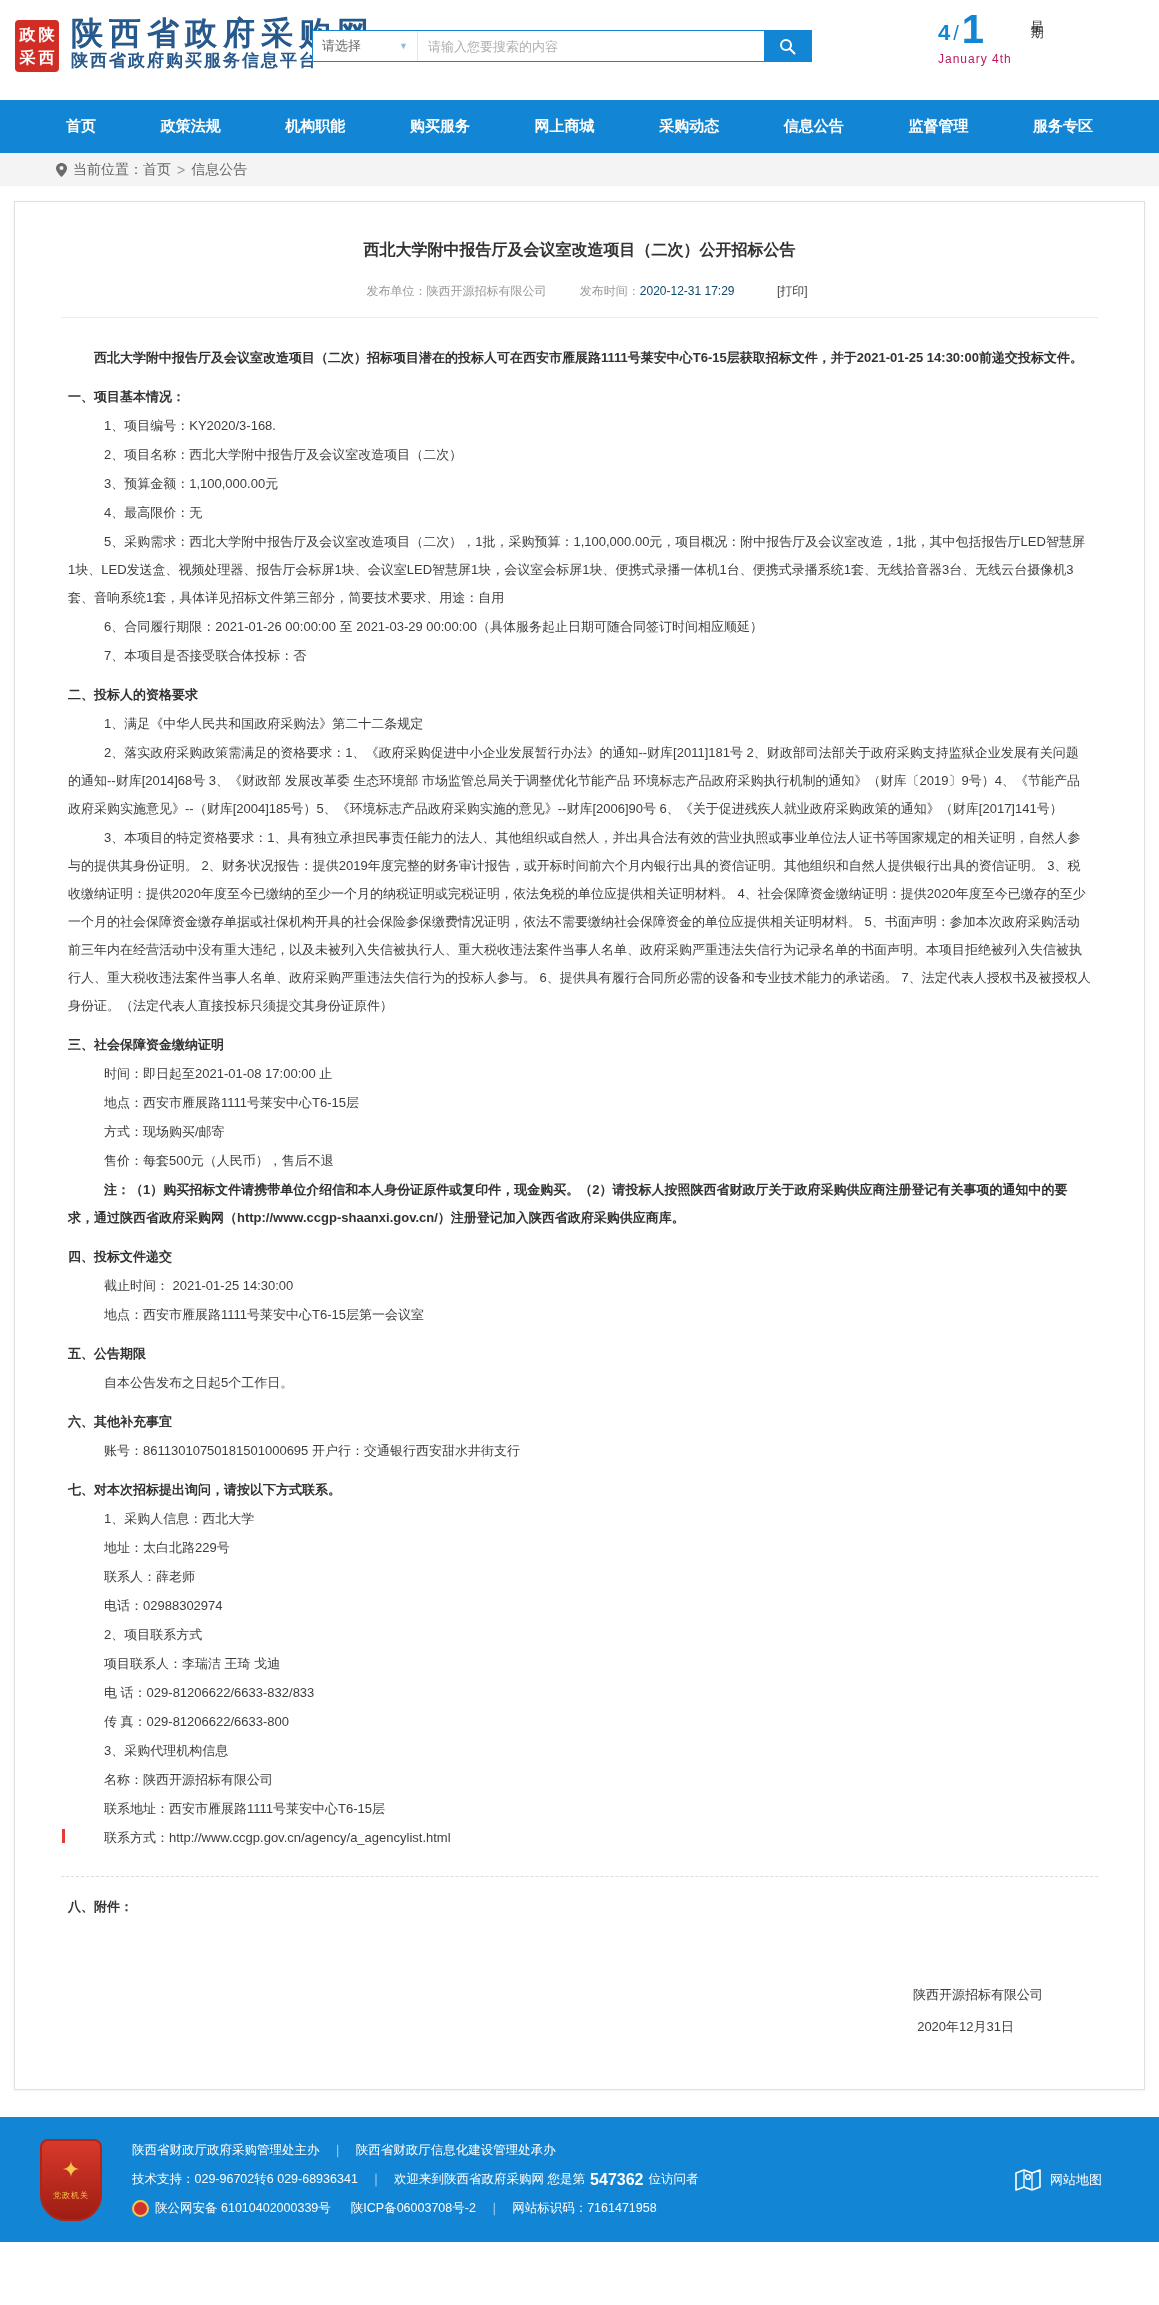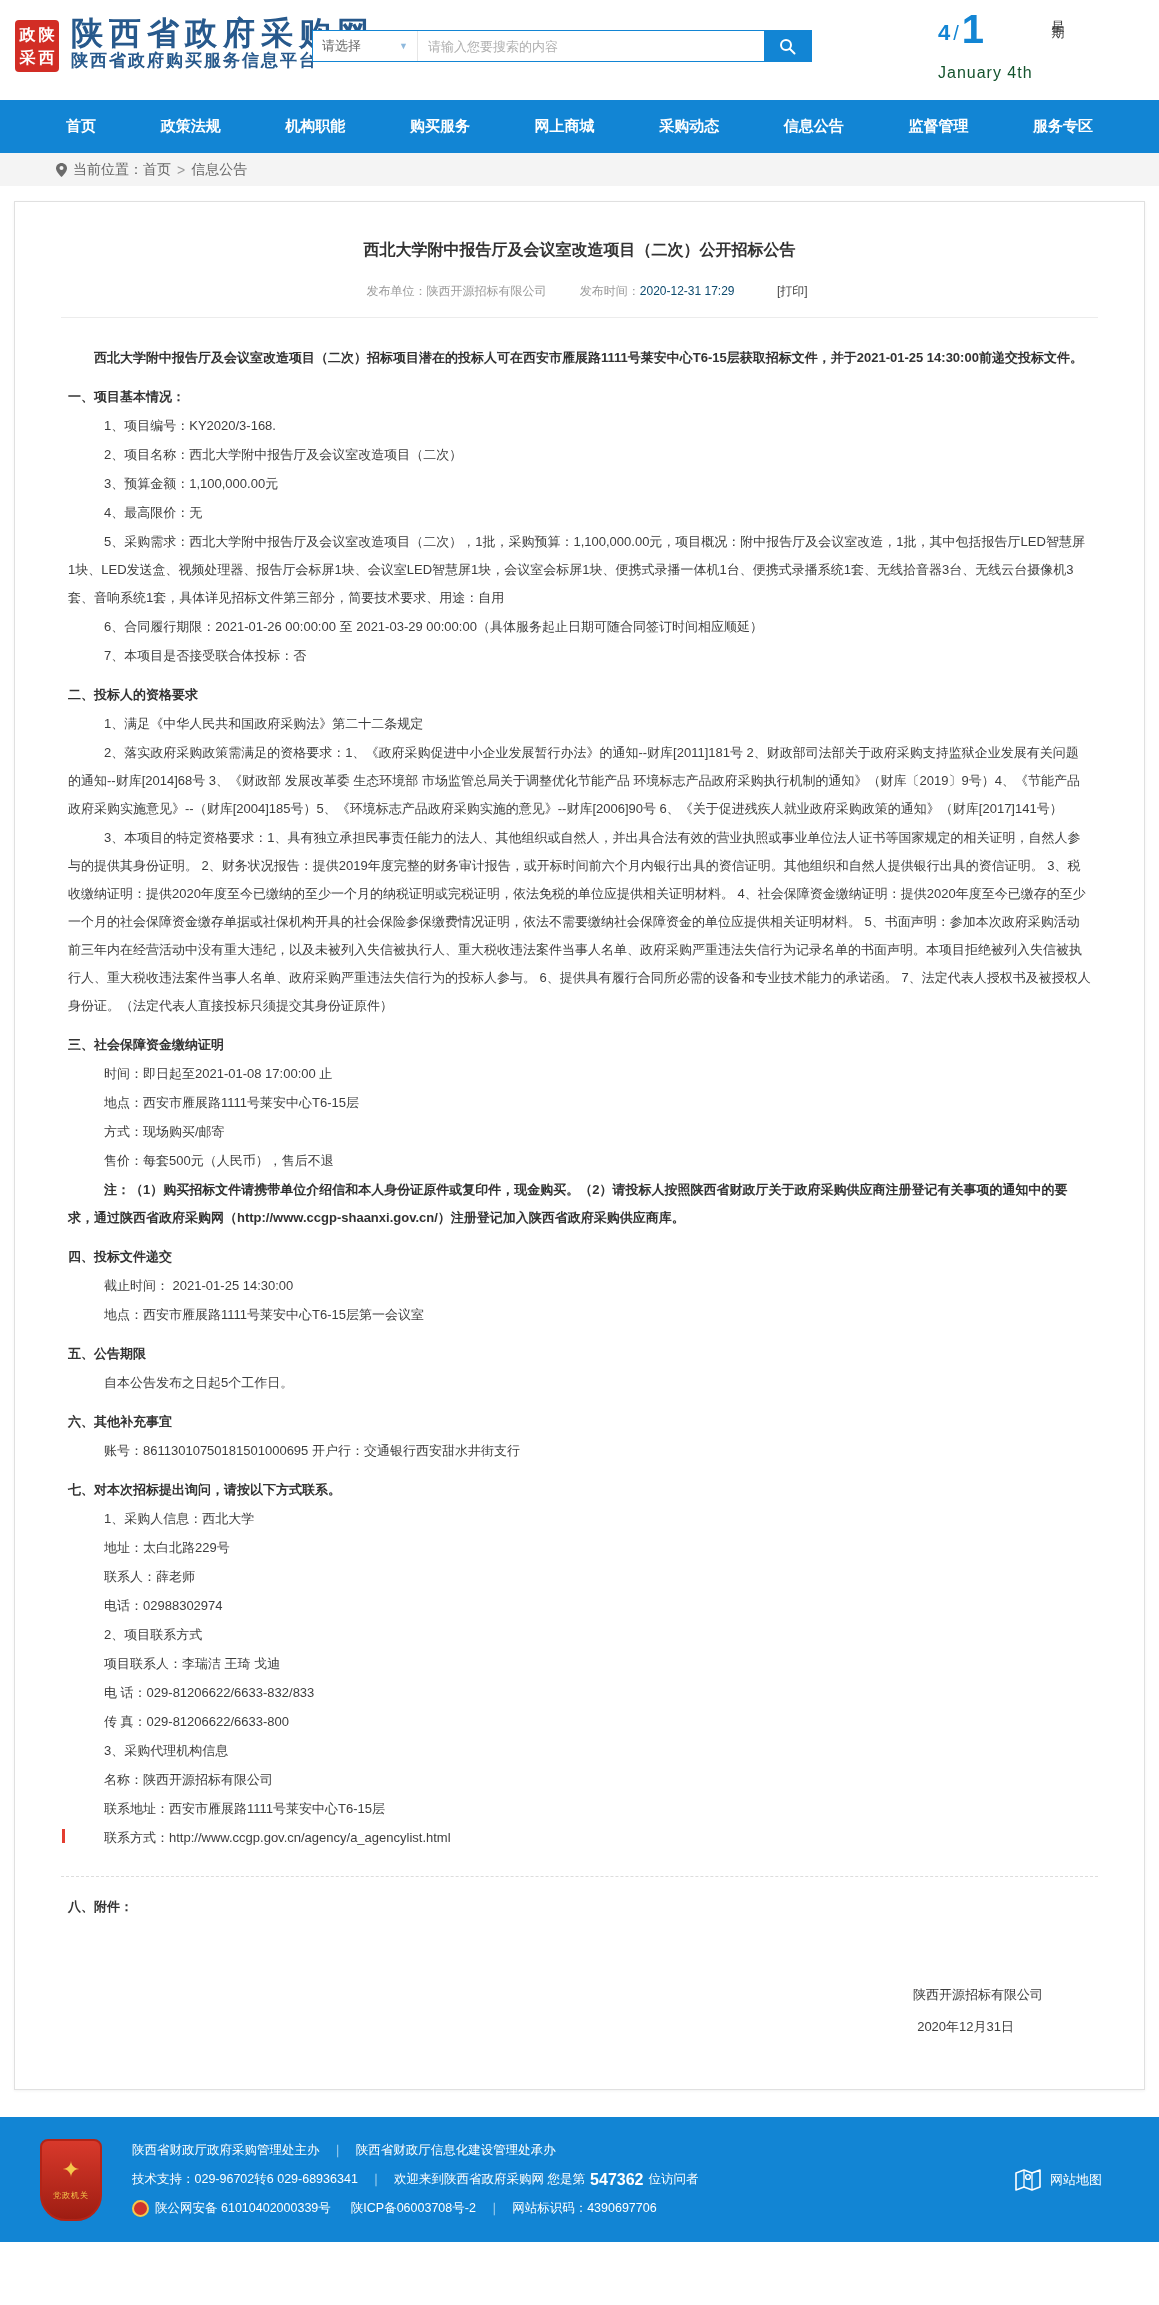--- a/index.html
+++ b/index.html
@@ -19,21 +19,21 @@
   .search-caret { font-size:9px; color:#8fb9dd; }
   .search-input { flex:1; border:0; outline:none; padding:0 10px; font-size:13px; color:#333; }
   .search-input::placeholder { color:#b0b0b0; }
   .search-btn { width:47px; background:#1285d4; border:0; display:flex; align-items:center; justify-content:center; cursor:pointer; }
 
   .date-widget { position:absolute; left:938px; top:10px; display:flex; }
   .date-nums { display:flex; align-items:flex-end; color:#1285d4; }
   .date-day { font-size:22px; font-weight:bold; line-height:30px; }
   .date-slash { font-size:20px; margin:0 3px; line-height:30px; }
   .date-month { font-size:40px; font-weight:bold; line-height:38px; }
-  .date-en { font-size:16px; color:#14532d; margin-top:16px; letter-spacing:1px; }
+  .date-en { font-size:12px; color:#be185d; margin-top:4px; letter-spacing:1px; }
   .weekday { writing-mode:vertical-rl; text-orientation:upright; font-size:13px; color:#333; margin-left:16px; letter-spacing:5px; line-height:18px; }
 
   
   .nav { background:#1285d4; height:53px; display:flex; align-items:center; justify-content:space-between; padding:0 66px; }
   .nav-item { color:#fff; font-size:15px; font-weight:bold; text-decoration:none; cursor:pointer; white-space:nowrap; }
 
   
   .breadcrumb { background:#f4f4f4; height:33px; display:flex; align-items:center; padding-left:56px; font-size:14px; color:#666; }
   .breadcrumb .pin { margin-right:6px; display:flex; }
   .breadcrumb a { color:#666; text-decoration:none; cursor:pointer; }
@@ -225,21 +225,21 @@
       <span>欢迎来到陕西省政府采购网 您是第</span>
       <span class="visitor-count">547362</span>
       <span>位访问者</span>
     </div>
     <div class="f-line">
       <span class="police-icon"></span>
       <a style="color:#fff;text-decoration:none;">陕公网安备 61010402000339号</a>
       <span style="width:20px;"></span>
       <span>陕ICP备06003708号-2</span>
       <span class="f-sep">｜</span>
-      <span>网站标识码：4390697706</span>
+      <span>网站标识码：7161471958</span>
     </div>
   </div>
 
   <div class="sitemap">
     <span style="display:flex;">
       <svg width="26" height="26" viewBox="0 0 26 26">
           <path d="M1 6l8-3 8 3 8-3v17l-8 3-8-3-8 3z" fill="none" stroke="#fff" stroke-width="1.6" stroke-linejoin="round"></path>
           <path d="M9 3v17M17 6v17" stroke="#fff" stroke-width="1.3"></path>
           <circle cx="13" cy="10" r="2.4" fill="#1285d4" stroke="#fff" stroke-width="1.4"></circle>
         </svg>

